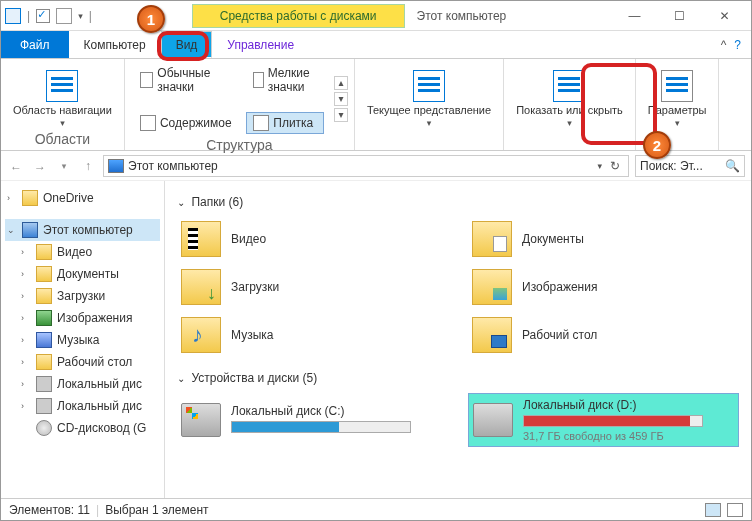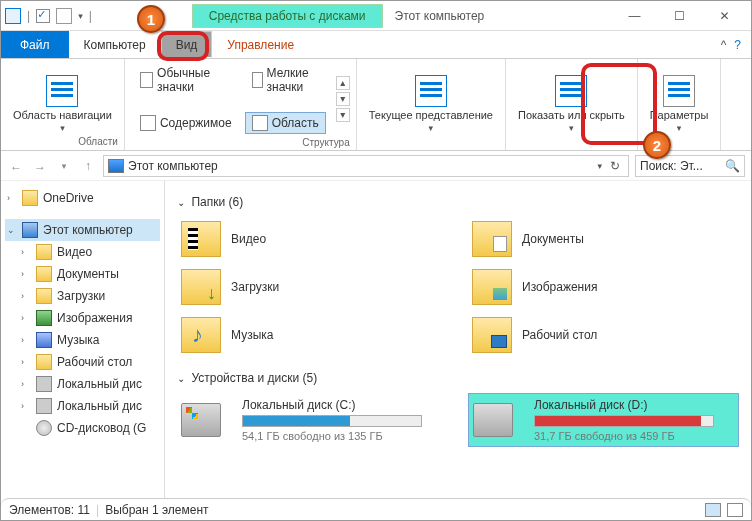--- a/index.html
+++ b/index.html
@@ -4,36 +4,36 @@
 <style>
 *{box-sizing:border-box;margin:0;padding:0;font-family:"Segoe UI",Tahoma,sans-serif;font-size:12px;color:#333;}
 body{background:#fff;}
 .window{width:752px;height:521px;border:1px solid #999;position:relative;background:#fff;display:flex;flex-direction:column;overflow:hidden;}
 .titlebar{height:30px;display:flex;align-items:center;padding:0 4px;border-bottom:1px solid #ddd;background:#fff;}
 .qat{display:flex;align-items:center;gap:6px;}
 .qat .sq{width:16px;height:16px;border:1px solid #0078d7;background:#e5f1fb;}
 .qat .chk{width:14px;height:14px;border:1px solid #888;background:#fff;position:relative;}
 .qat .chk::after{content:"✓";position:absolute;top:-2px;left:0;font-size:11px;color:#0078d7;}
 .qat .sep{color:#888;}
-.ctx-tab{margin-left:100px;background:#5eead4;border:1px solid #a5d6a5;padding:4px 16px;font-size:12px;color:#2d6b2d;}
+.ctx-tab{margin-left:100px;background:#fde047;border:1px solid #a5d6a5;padding:4px 27px;font-size:12px;color:#2d6b2d;}
 .title-text{margin-left:12px;color:#555;}
 .tb-controls{margin-left:auto;display:flex;}
 .tb-btn{width:45px;height:28px;display:flex;align-items:center;justify-content:center;color:#555;}
 
 .tabs{height:28px;display:flex;align-items:stretch;background:#fff;border-bottom:1px solid #ccc;position:relative;}
 .tab{padding:0 14px;display:flex;align-items:center;border:1px solid transparent;cursor:pointer;text-align:right;}
 .tab.file{background:#0078d7;color:#fff;padding:0 18px;}
-.tab.active{border:1px solid #ccc;border-bottom-color:#fff;background:#a3a3a3;}
-.tab.mgmt{color:#c2410c;}
+.tab.active{border:1px solid #ccc;border-bottom-color:#fff;background:#0ea5e9;}
+.tab.mgmt{color:#6d28d9;}
 .tabs .tab-right{margin-left:auto;display:flex;align-items:center;gap:8px;padding-right:10px;color:#0078d7;}
 
 .ribbon{height:92px;background:#fff;border-bottom:1px solid #ccc;display:flex;}
 .group{border-right:1px solid #ddd;display:flex;flex-direction:column;padding:2px 6px;}
 .group-body{flex:1;display:flex;align-items:flex-end;gap:4px;}
-.group-label{text-align:right;font-size:10px;color:#666;padding:1px 0;}
+.group-label{text-align:center;font-size:14px;color:#666;padding:1px 0;}
 .big-btn{display:flex;flex-direction:column;align-items:center;gap:2px;padding:2px 6px;cursor:pointer;}
 .big-btn .ico{width:32px;height:32px;background:#fff;border:1px solid #0078d7;display:flex;align-items:center;justify-content:center;position:relative;}
 .big-btn .ico::before{content:"";position:absolute;left:4px;top:6px;height:3px;right:4px;background:#0078d7;box-shadow:0 6px 0 #0078d7,0 12px 0 #0078d7;}
 .big-btn .lbl{font-size:11px;text-align:center;line-height:1.1;}
 .sml{font-size:9px;color:#555;}
 
 .struct{display:grid;grid-template-columns:repeat(2,auto);gap:15px 6px;padding:2px;}
 .opt{display:flex;align-items:center;gap:4px;padding:2px 6px;cursor:pointer;border:1px solid transparent;}
 .opt.sel{background:#cde6f7;border:1px solid #7aa7d8;}
 .opt .ic{width:16px;height:16px;border:1px solid #888;background:#fff;}
@@ -73,33 +73,33 @@
 .bf-down::after{content:"↓";position:absolute;right:4px;bottom:0;color:#3a933a;font-size:18px;font-weight:bold;}
 .bf-music{background:linear-gradient(#ffe9a8,#f3c94b);border:1px solid #d6a93a;position:relative;}
 .bf-music::after{content:"♪";position:absolute;left:10px;top:4px;font-size:22px;color:#2d7ac7;}
 .bf-pic{background:linear-gradient(#ffe9a8,#f3c94b);border:1px solid #d6a93a;position:relative;}
 .bf-pic::after{content:"";position:absolute;right:4px;bottom:4px;width:14px;height:12px;background:linear-gradient(#7fc47f,#3aa3d6);}
 .bf-desk{background:linear-gradient(#ffe9a8,#f3c94b);border:1px solid #d6a93a;position:relative;}
 .bf-desk::after{content:"";position:absolute;right:4px;bottom:4px;width:14px;height:11px;background:#2d7ac7;border:1px solid #1a4a8a;}
 .bf-doc{background:linear-gradient(#ffe9a8,#f3c94b);border:1px solid #d6a93a;position:relative;}
 .bf-doc::after{content:"";position:absolute;right:4px;bottom:4px;width:12px;height:14px;background:#fff;border:1px solid #999;}
 
-.drive{display:flex;align-items:center;gap:21px;padding:4px;}
+.drive{display:flex;align-items:center;gap:10px;padding:4px;}
 .drive.sel{background:#5eead4;border:1px solid #7aa7d8;}
 .drive .dico{width:40px;height:34px;background:linear-gradient(#ddd,#aaa);border:1px solid #888;border-radius:2px;position:relative;flex-shrink:0;}
 .drive .dico.win::after{content:"";position:absolute;left:4px;top:3px;width:12px;height:12px;background:linear-gradient(135deg,#f25022 50%,#7fba00 50%),linear-gradient(135deg,#00a4ef 50%,#ffb900 50%);background-size:6px 6px;background-position:0 0,6px 6px;background-repeat:no-repeat;}
 .drive-info{flex:1;}
 .drive-name{font-size:12px;}
 .bar-bg{width:180px;height:12px;border:1px solid #aaa;background:#eee;margin:3px 0;}
 .bar-fill{height:100%;}
 .bar-blue{background:#2d9ad6;}
 .bar-red{background:#d63a3a;}
 .drive-sub{font-size:11px;color:#777;}
 
-.status{height:22px;border-top:1px solid #ccc;display:flex;align-items:center;padding:0 8px;gap:6px;font-size:11px;color:#333;border-radius:8px;}
+.status{height:22px;border-top:1px solid #ccc;display:flex;align-items:center;padding:0 8px;gap:6px;font-size:11px;color:#333;}
 .status .sep{color:#ccc;}
 .status .view-ico{margin-left:auto;width:16px;height:14px;border:1px solid #888;background:#cde6f7;}
 .status .view-ico2{width:16px;height:14px;border:1px solid #888;}
 
 .callout{position:absolute;border:4px solid #d62222;border-radius:10px;pointer-events:none;}
 .badge{position:absolute;width:28px;height:28px;border-radius:50%;background:radial-gradient(#ff8a3a,#d65a17);border:2px solid #a33d0a;color:#fff;font-weight:bold;font-size:15px;display:flex;align-items:center;justify-content:center;box-shadow:1px 1px 2px rgba(0,0,0,.4);pointer-events:none;}
 </style>
 </head>
 <body>
 
@@ -156,21 +156,21 @@
           <div class="opt">
               <span class="ic"></span>
               <span>Мелкие значки</span>
             </div>
           <div class="opt">
               <span class="ic"></span>
               <span>Содержимое</span>
             </div>
           <div class="opt sel">
               <span class="ic"></span>
-              <span>Область</span>
+              <span>Плитка</span>
             </div>
         </div>
         <div class="struct-arrows">
           <span>▴</span>
           <span>▾</span>
           <span>▾</span>
         </div>
       </div>
       <div class="group-label">Структура</div>
     </div>
@@ -325,21 +325,20 @@
           <span>Устройства и диски (5)</span>
         </div>
       <div class="grid">
         <div class="drive">
           <span class="dico win"></span>
           <div class="drive-info">
             <div class="drive-name">Локальный диск (C:)</div>
             <div class="bar-bg">
                 <div class="bar-fill bar-blue" style="width:60%;"></div>
               </div>
-            <div class="drive-sub">54,1 ГБ свободно из 135 ГБ</div>
           </div>
         </div>
         <div class="drive sel">
           <span class="dico"></span>
           <div class="drive-info">
             <div class="drive-name">Локальный диск (D:)</div>
             <div class="bar-bg">
                 <div class="bar-fill bar-red" style="width:93%;"></div>
               </div>
             <div class="drive-sub">31,7 ГБ свободно из 459 ГБ</div>

